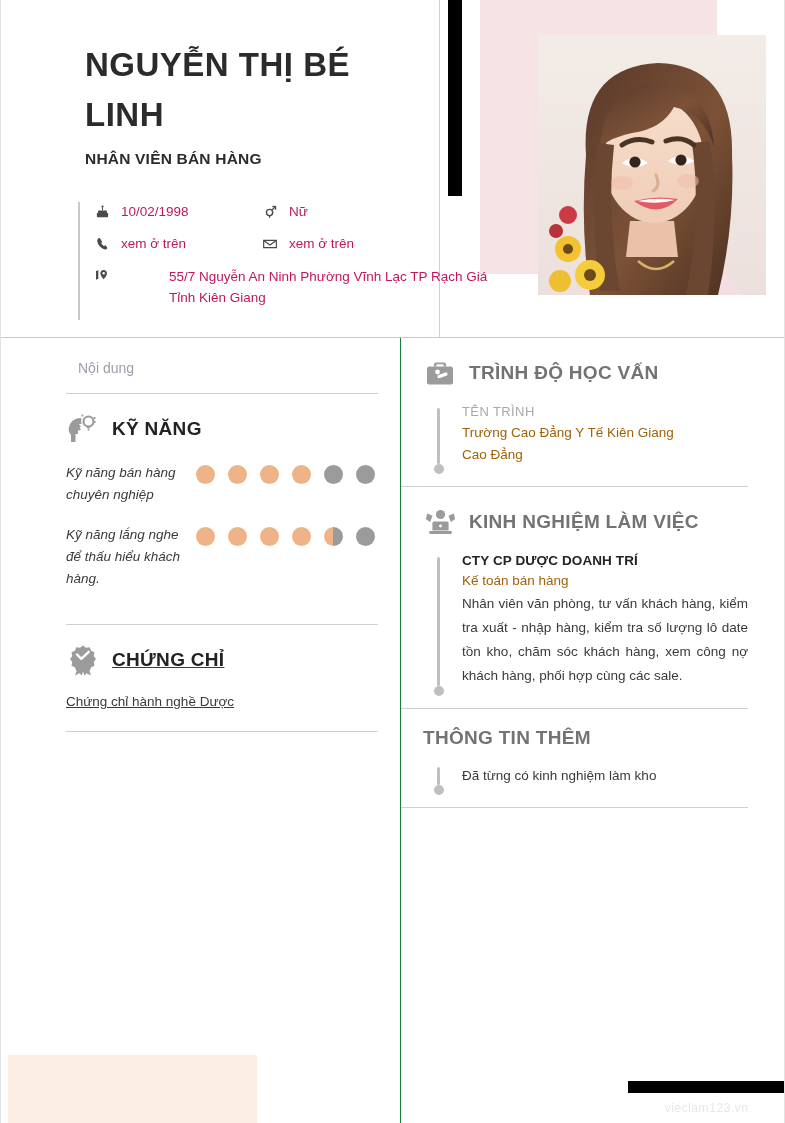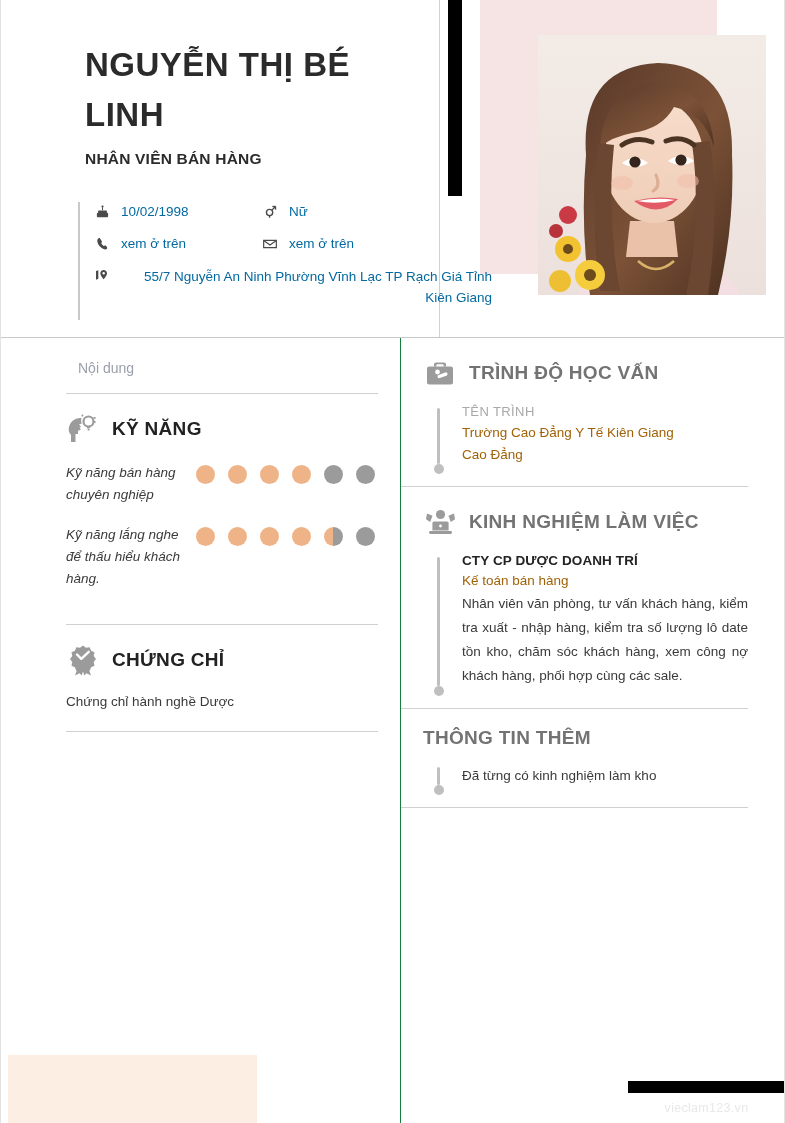--- a/index.html
+++ b/index.html
@@ -106,34 +106,33 @@
   .contact-row {
     display: flex;
     align-items: flex-start;
     margin-bottom: 12px;
     min-height: 20px;
   }
   .contact-cell {
     display: flex;
     align-items: flex-start;
     font-size: 13.5px;
-    color: #0369a1;
+    color: #be185d;
     line-height: 19px;
-    text-align: right;
   }
   .contact-cell.first { width: 168px; flex: none; }
   .cicon {
     width: 20px; height: 19px;
     margin-right: 9px;
     flex: none;
     display: flex; align-items: center; justify-content: center;
     color: #4a4a4a;
   }
   .cicon svg { display: block; }
-  .contact-cell.wide { width: 400px; }
+  .contact-cell.wide { width: 400px; gap: 48px; }
   .addr-text { max-width: 392px; line-height: 21px; }
 
   
   .cols {
     position: absolute;
     left: 0;
     top: 338px;
     width: 785px;
     height: 785px;
   }
@@ -161,21 +160,21 @@
     font-size: 14px;
     color: #9b9fab;
   }
 
   
   .lsection {
     margin: 0 22px 0 66px;
     padding: 18px 0 16px 0;
     border-bottom: 1px solid #d0d0d0;
   }
-  .lsection.last { border-bottom: 1px solid #d0d0d0; }
+  .lsection.last { border-bottom: 1px solid #d0d0d0; text-decoration: underline; }
 
   .sec-head {
     display: flex;
     align-items: center;
     margin-bottom: 16px;
   }
   .sec-icon {
     width: 34px; height: 34px;
     flex: none;
     margin-right: 12px;

